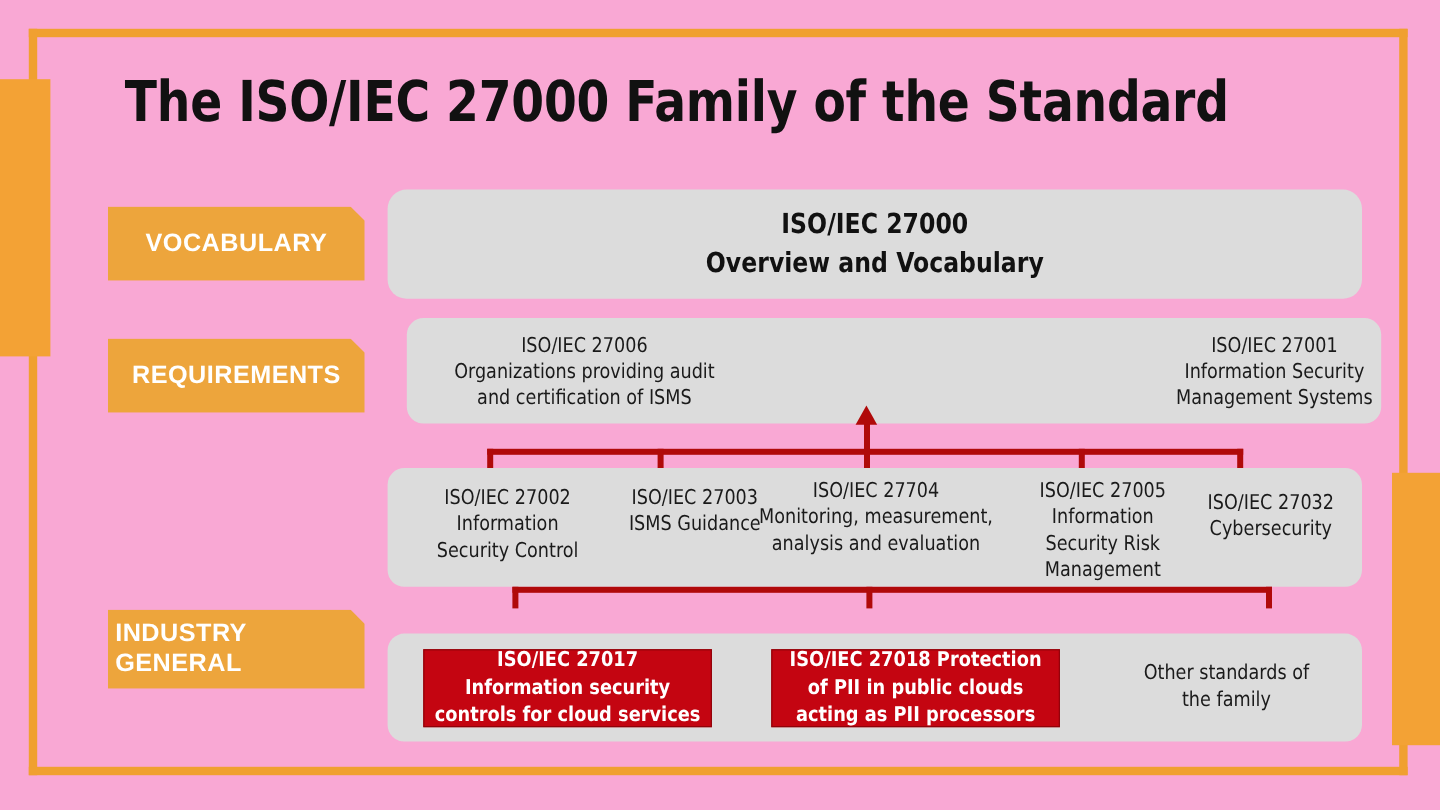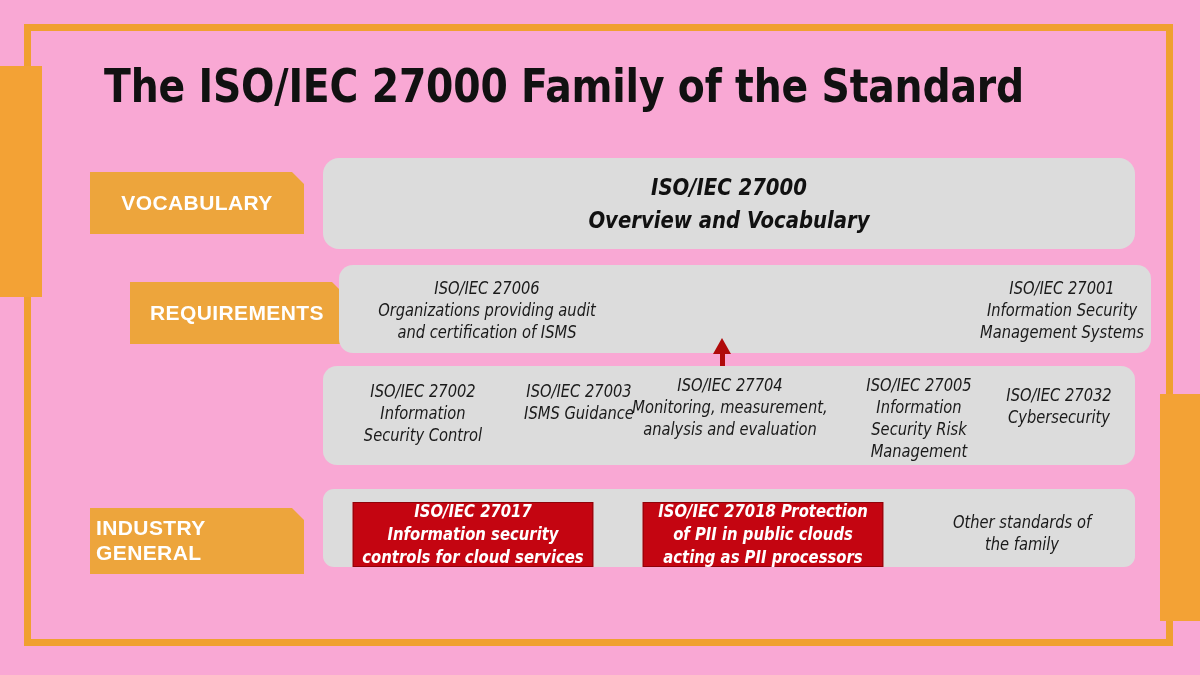--- a/index.html
+++ b/index.html
@@ -67,38 +67,37 @@
     display: flex;
     align-items: center;
     justify-content: center;
     text-align: left;
     line-height: 1.18;
     clip-path: polygon(0 0, calc(100% - 12px) 0, 100% 12px, 100% 100%, 0 100%);
     box-sizing: border-box;
     padding: 0 6px;
   }
   .tag-1 { top: 172px; height: 62px; }
-  .tag-2 { top: 282px; height: 62px; margin-left: 40px; }
+  .tag-2 { top: 282px; height: 62px; }
   .tag-3 { top: 400px; height: 66px; }
   .tag-4 { top: 508px; height: 66px; }
 
   
   .panel {
     position: absolute;
     left: 323px;
     width: 812px;
     background: #DCDCDC;
     border-radius: 14px;
     box-sizing: border-box;
-    font-style: italic;
   }
   .panel-1 { top: 158px; height: 91px; border-radius: 16px; }
   .panel-2 { top: 265px; height: 88px; margin-left: 16px; }
-  .panel-3 { top: 366px; height: 99px; }
-  .panel-4 { top: 489px; height: 78px; border-radius: 11px; }
+  .panel-3 { top: 390px; height: 99px; }
+  .panel-4 { top: 528px; height: 90px; }
 
   
   .cell {
     font-family: "Liberation Sans Narrow", "DejaVu Sans Condensed", "Liberation Sans", sans-serif;
     font-size: 17px;
     color: #1a1a1a;
     text-align: center;
     line-height: 1.30;
     box-sizing: border-box;
     white-space: pre-line;

